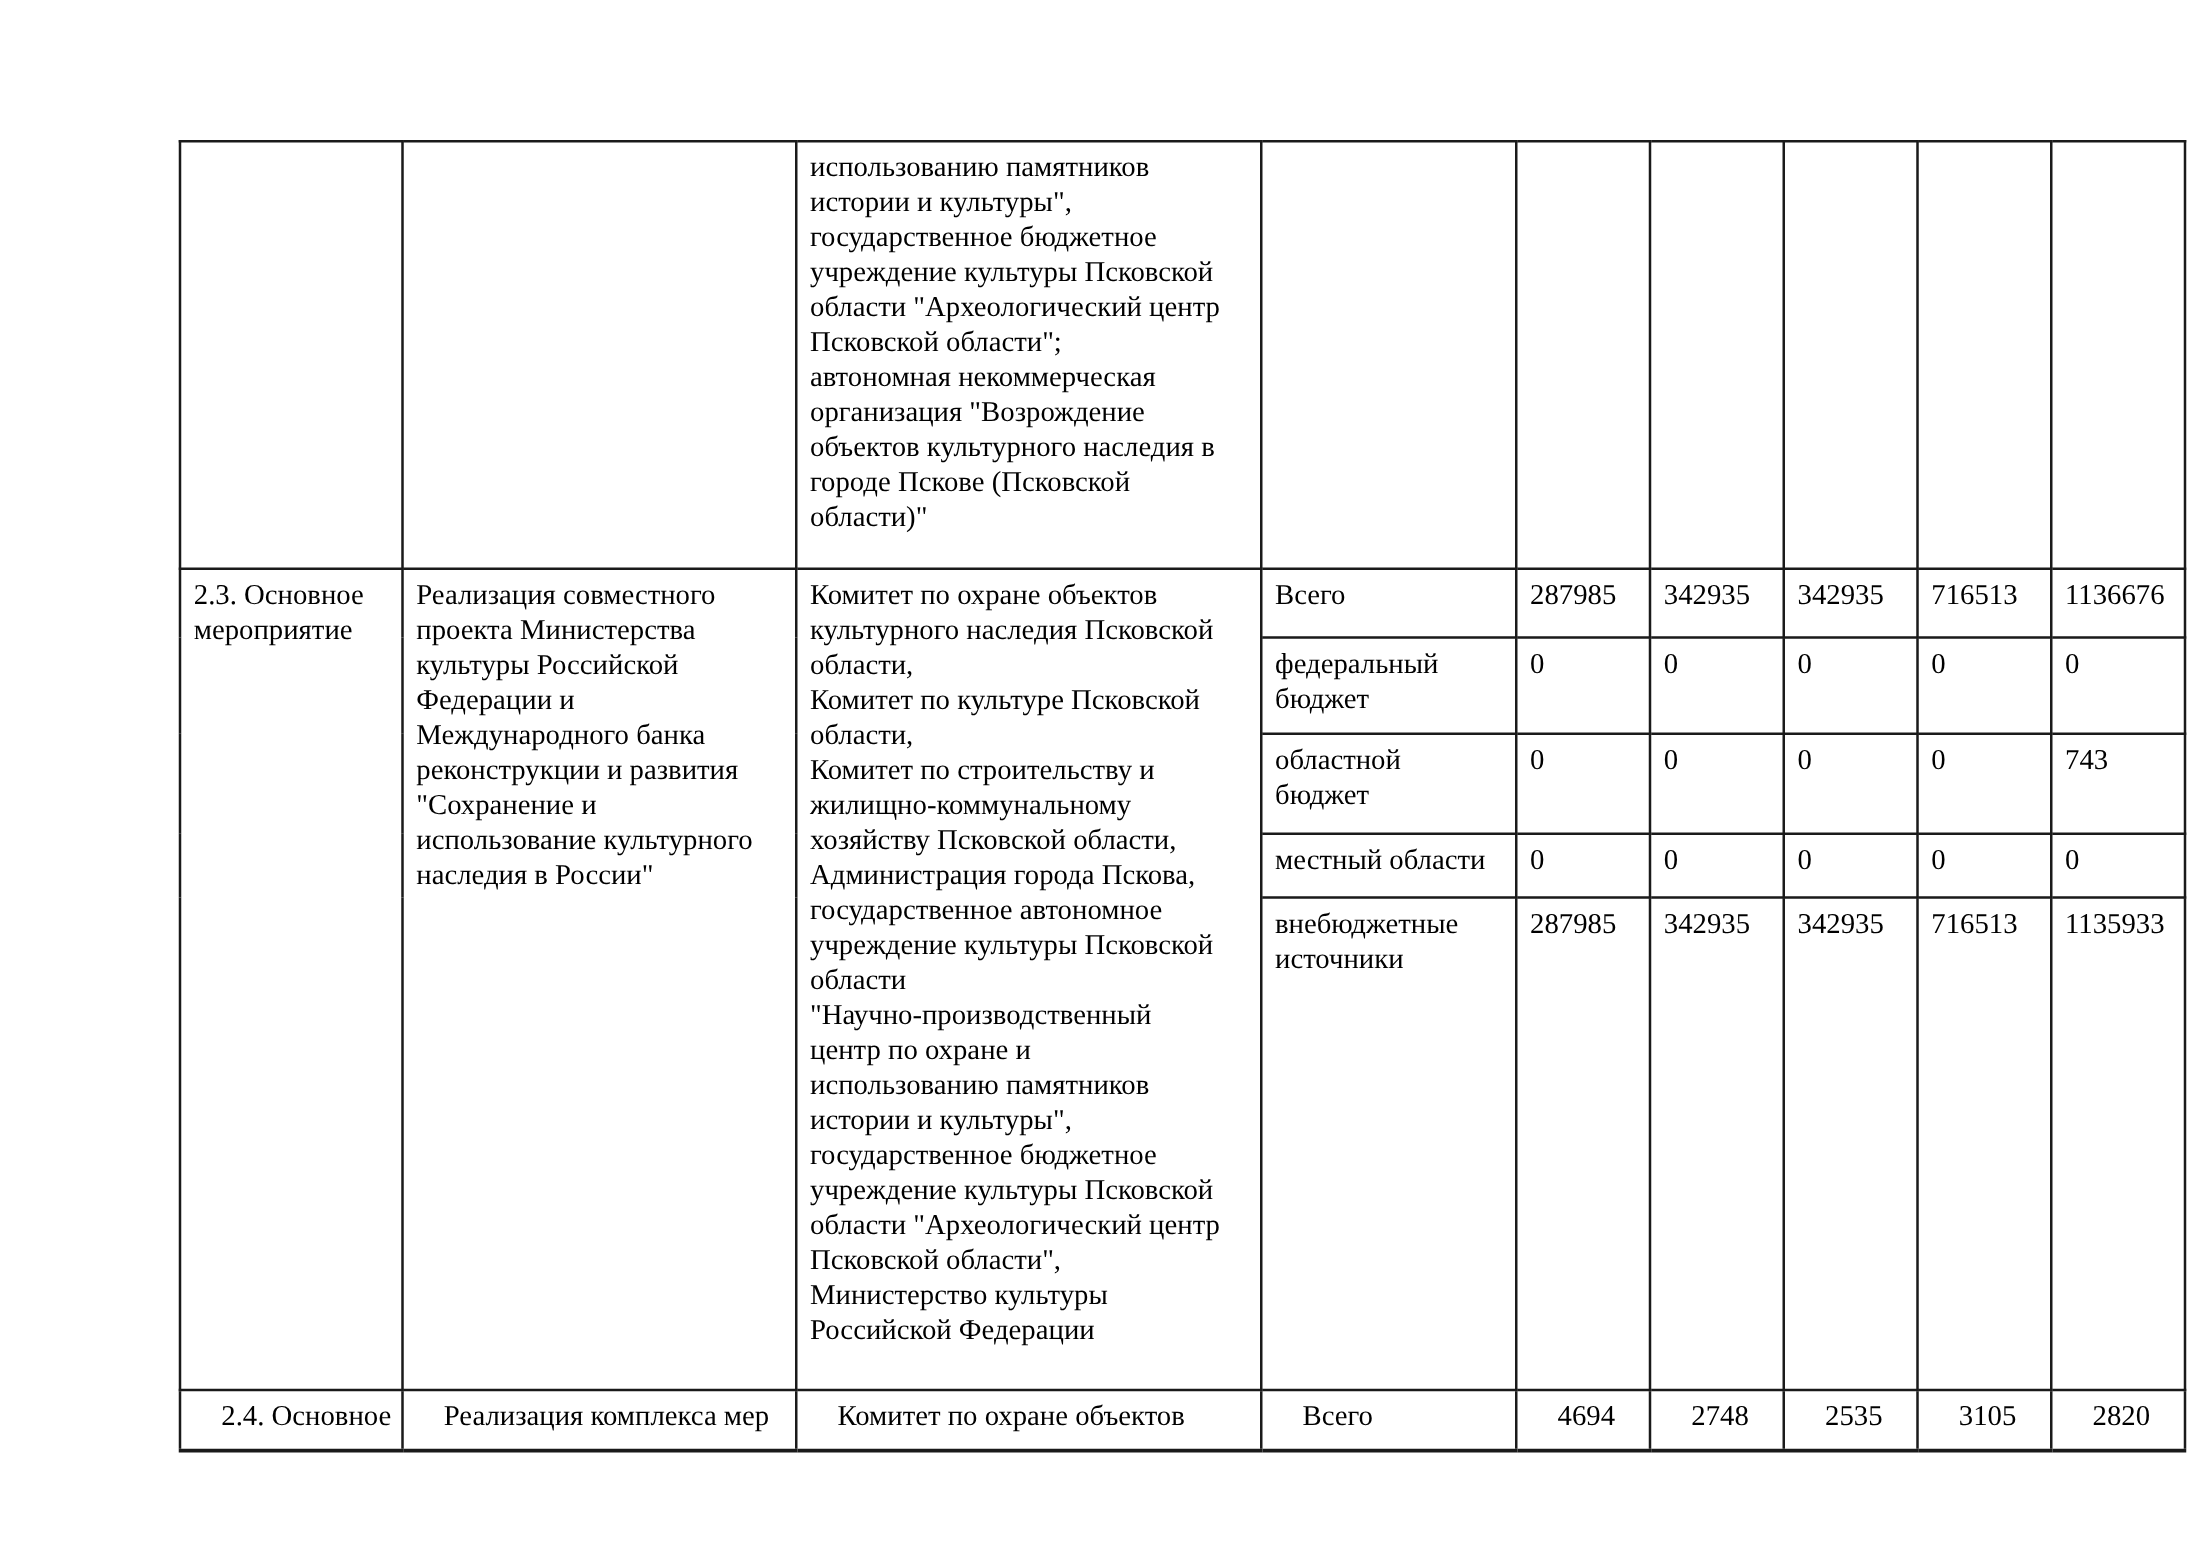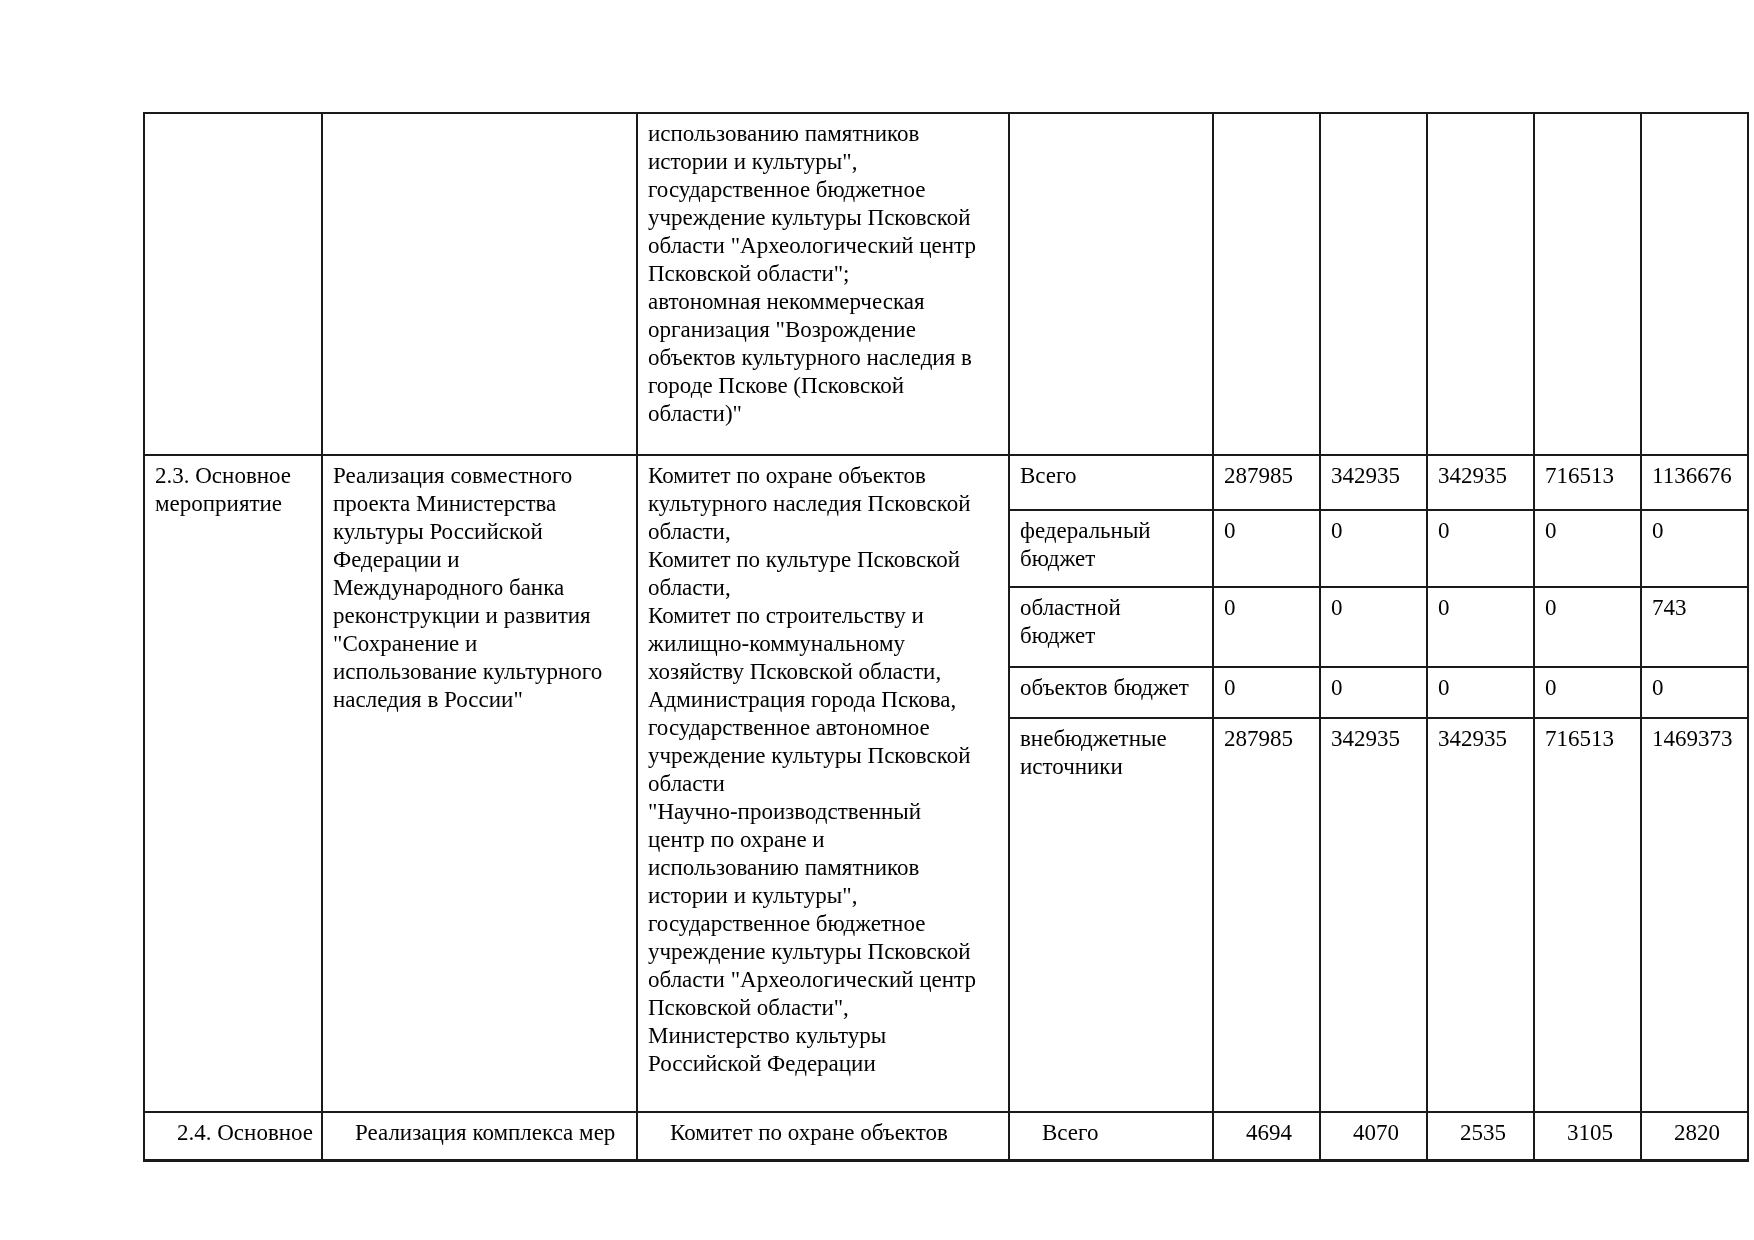--- a/index.html
+++ b/index.html
@@ -154,45 +154,45 @@
         <td>областной
 бюджет</td>
         <td class="num">0</td>
         <td class="num">0</td>
         <td class="num">0</td>
         <td class="num">0</td>
         <td class="num">743</td>
       </tr>
 
       <tr class="r-mest">
-        <td>объектов бюджет</td>
+        <td>местный области</td>
         <td class="num">0</td>
         <td class="num">0</td>
         <td class="num">0</td>
         <td class="num">0</td>
         <td class="num">0</td>
       </tr>
 
       <tr class="r-vne">
         <td>внебюджетные
 источники</td>
         <td class="num">287985</td>
         <td class="num">342935</td>
         <td class="num">342935</td>
         <td class="num">716513</td>
-        <td class="num">1469373</td>
+        <td class="num">1135933</td>
       </tr>
 
       <tr class="r-24">
         <td>2.4. Основное</td>
         <td>Реализация комплекса мер</td>
         <td>Комитет по охране объектов</td>
         <td>Всего</td>
         <td class="num">4694</td>
-        <td class="num">4070</td>
+        <td class="num">2748</td>
         <td class="num">2535</td>
         <td class="num">3105</td>
         <td class="num">2820</td>
       </tr>
 
     </tbody>
   </table>
 </div>
 
 </body></html>

